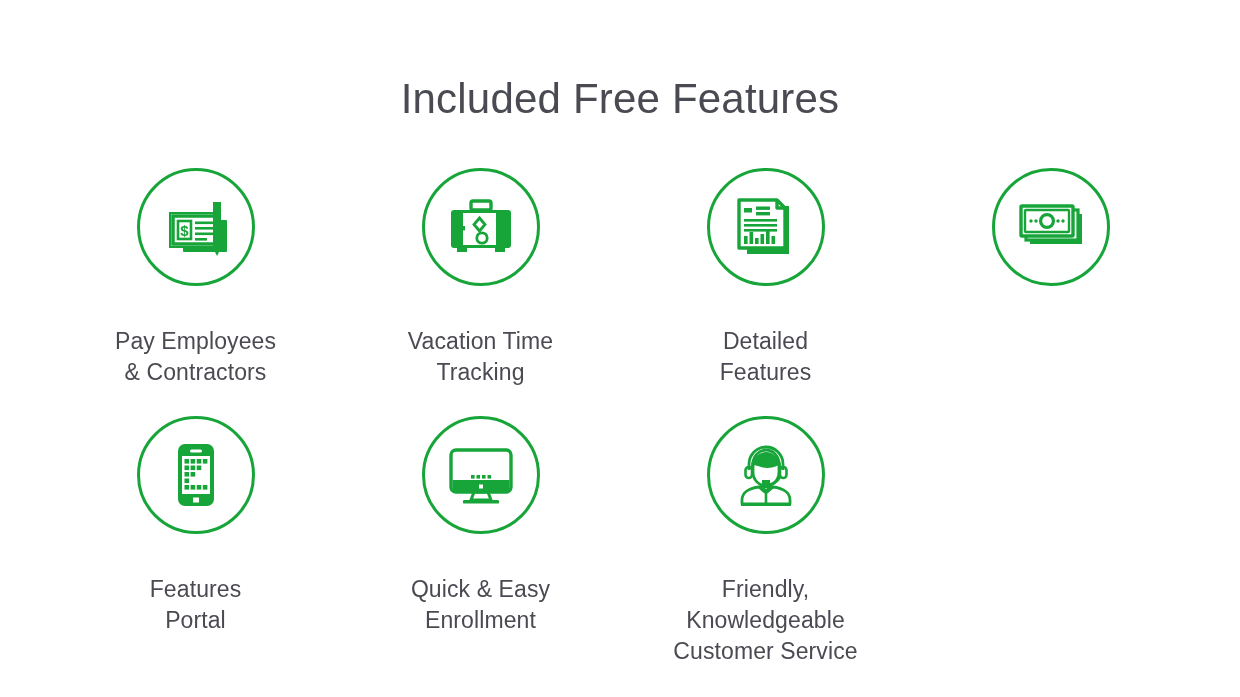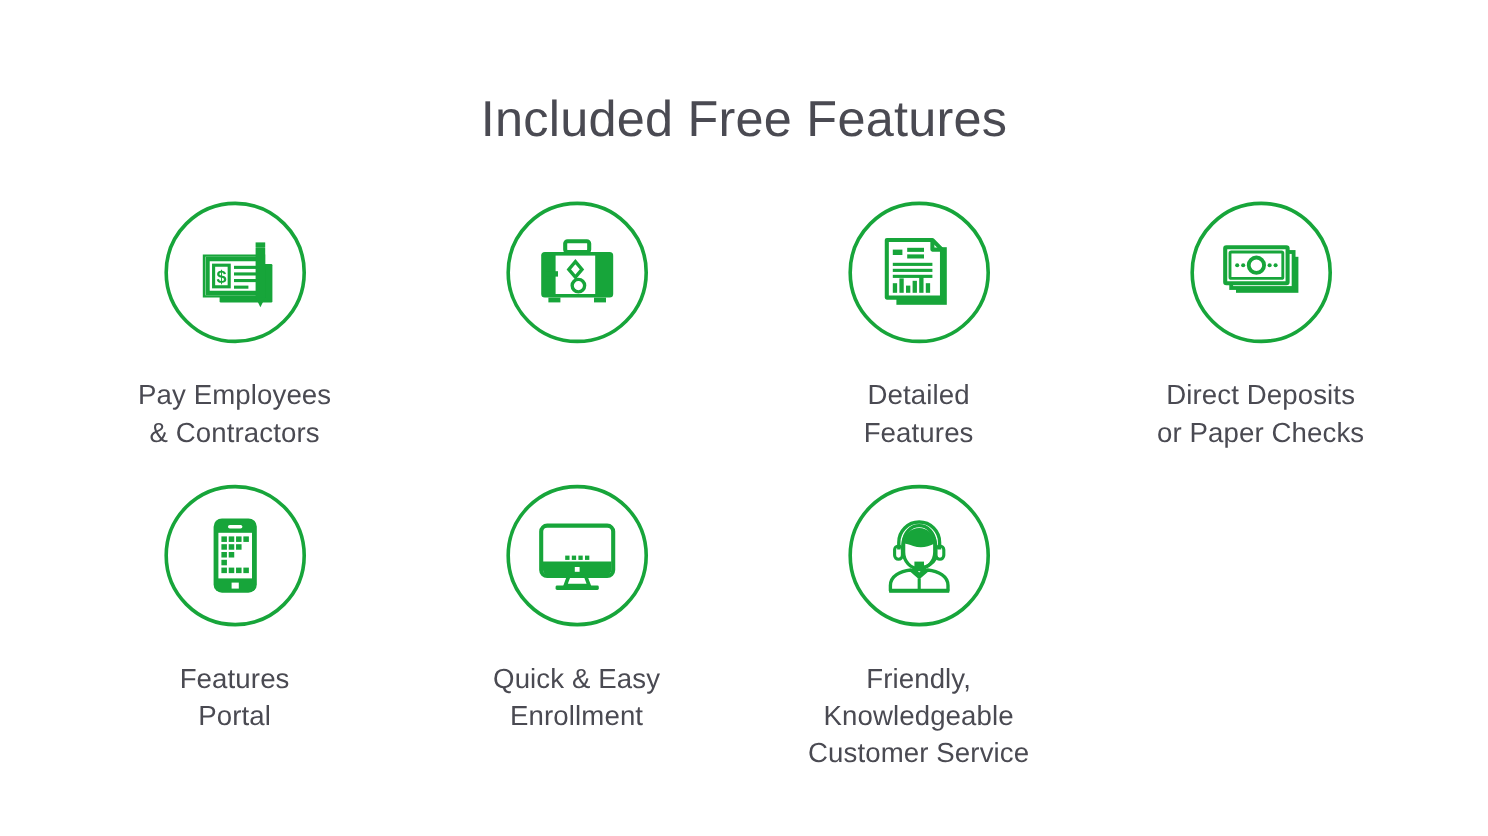--- a/index.html
+++ b/index.html
@@ -56,21 +56,21 @@
     box-sizing: border-box;
     display: flex;
     align-items: center;
     justify-content: center;
     background: #ffffff;
   }
   .icon-circle svg {
     display: block;
   }
   .feature-label {
-    margin-top: 28px;
+    margin-top: 40px;
     text-align: center;
     font-size: 23px;
     font-weight: 400;
     color: #4a4a52;
     line-height: 1.35;
     white-space: pre-line;
     letter-spacing: 0.1px;
   }
 </style>
 </head>
@@ -127,20 +127,22 @@
 
             <circle cx="36" cy="46" r="5.2" fill="none" stroke="#17a53a" stroke-width="2.8"></circle>
 
             <rect x="9" y="34" width="10" height="4.5"></rect>
 
             <rect x="11" y="56" width="10" height="4"></rect>
             <rect x="49" y="56" width="10" height="4"></rect>
           </g>
         </svg>
       </div>
+      <div class="feature-label">Vacation Time
+Tracking</div>
     </div>
 
     <div class="feature-cell">
       <div class="icon-circle">
         <svg width="70" height="70" viewBox="0 0 70 70" aria-hidden="true">
           <g fill="#17a53a">
 
             <rect x="16" y="14" width="42" height="48"></rect>
 
             <path d="M8 8 H46 L54 16 V56 H8 Z" fill="#ffffff" stroke="#17a53a" stroke-width="3.4" stroke-linejoin="round"></path>
@@ -180,22 +182,20 @@
 
             <circle cx="31" cy="29" r="6.4" fill="none" stroke="#17a53a" stroke-width="3.2"></circle>
 
             <circle cx="15" cy="29" r="1.7"></circle>
             <circle cx="20" cy="29" r="1.7"></circle>
             <circle cx="42" cy="29" r="1.7"></circle>
             <circle cx="47" cy="29" r="1.7"></circle>
           </g>
         </svg>
       </div>
-      <div class="feature-label">Direct Deposits
-or Paper Checks</div>
     </div>
 
     <div class="feature-cell">
       <div class="icon-circle">
         <svg width="70" height="70" viewBox="0 0 70 70" aria-hidden="true">
           <g fill="#17a53a">
 
             <rect x="17" y="4" width="36" height="62" rx="7"></rect>
 
             <rect x="21" y="16" width="28" height="38" fill="#ffffff"></rect>

